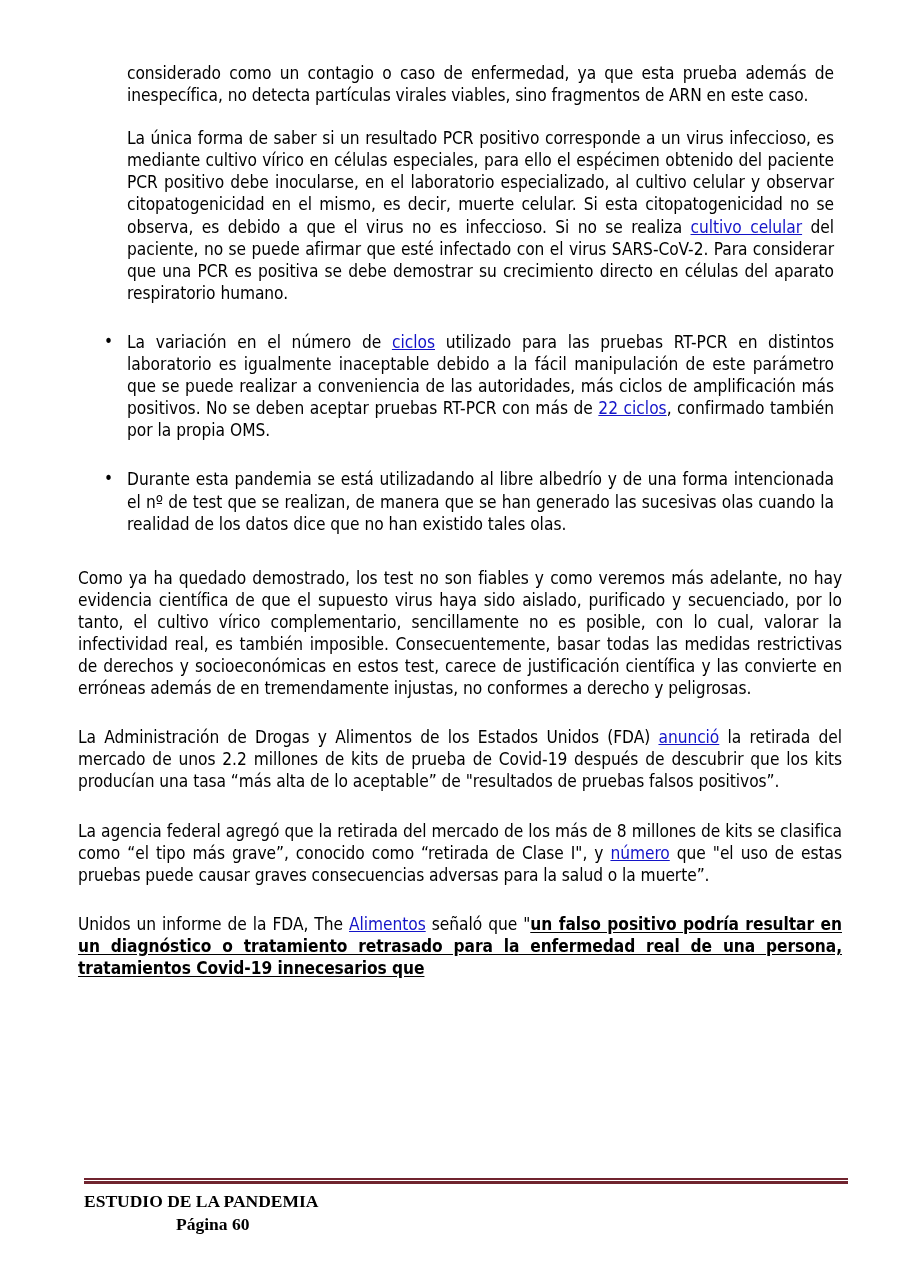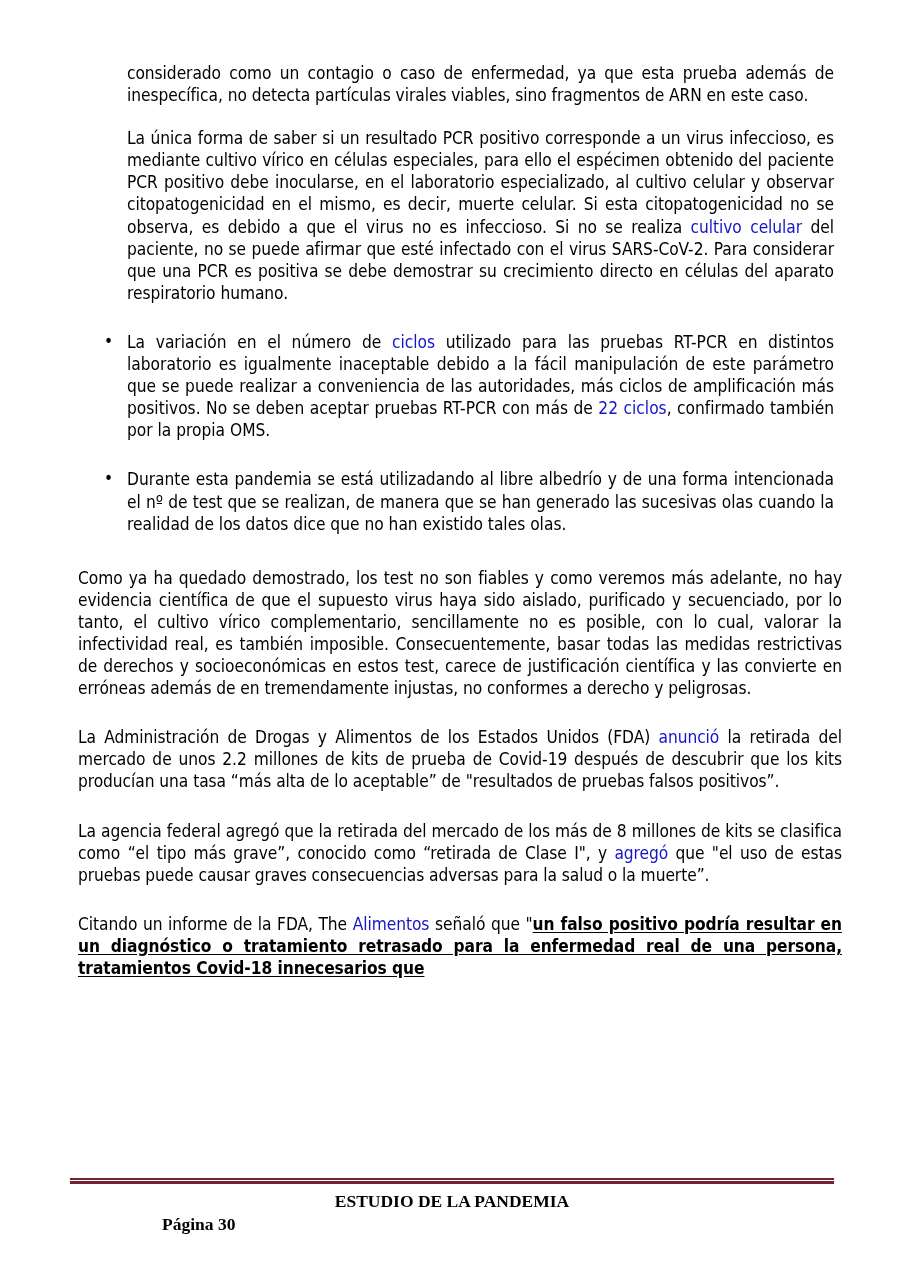--- a/index.html
+++ b/index.html
@@ -78,37 +78,37 @@
     top: -1px;
     font-size: 17px;
     line-height: 22.1px;
     color: #000;
   }
 
   
   a.doclink,
   .doclink {
     color: #1414c8;
+    text-decoration: underline;
     text-underline-offset: 1px;
     cursor: pointer;
   }
   .b { font-weight: normal; }
   .bu {
     font-weight: bold;
     text-decoration: underline;
     text-underline-offset: 2px;
   }
 
   
   .footer {
     position: absolute;
-    left: 70px;
+    left: 84px;
     top: 1178px;
     width: 764px;
-    text-align: center;
   }
   .footer-rule {
     width: 100%;
     height: 6px;
     border-top: 2px solid #70242f;
     border-bottom: 3px solid #70242f;
     box-sizing: border-box;
     background: #ffffff;
   }
   .footer-text {
@@ -158,31 +158,31 @@
     <div class="gap-xl"></div>
 
     <p class="para flush"><span>Como ya ha quedado demostrado, los test no son fiables y como veremos más adelante, no hay evidencia científica de que el supuesto virus haya sido aislado, purificado y secuenciado, por lo tanto, el cultivo vírico complementario, sencillamente no es posible, con lo cual, valorar la infectividad real, es también imposible. Consecuentemente, basar todas las medidas restrictivas de derechos y socioeconómicas en estos test, carece de justificación científica y las convierte en erróneas además de en tremendamente injustas, no conformes a derecho y peligrosas.</span></p>
 
     <div class="gap-lg"></div>
 
     <p class="para flush"><span>La Administración de Drogas y Alimentos de los Estados Unidos (FDA) </span><a class="doclink">anunció</a><span> la retirada del mercado de unos </span><span class="b">2.2 millones de kits de prueba de Covid-19</span><span> después de descubrir que los kits </span><span class="b">producían una tasa “más alta de lo aceptable”</span><span> de </span><span class="b">"resultados de pruebas falsos positivos”</span><span>.</span></p>
 
     <div class="gap-lg"></div>
 
-    <p class="para flush"><span>La agencia federal agregó que la retirada del mercado de los más de 8 millones de kits se clasifica como “el tipo más grave”, conocido como “retirada de Clase I", y </span><a class="doclink">agregó</a><span> que "</span><span class="b">el uso de estas pruebas puede causar graves consecuencias adversas para la salud o la muerte</span><span>”.</span></p>
+    <p class="para flush"><span>La agencia federal agregó que la retirada del mercado de los más de 8 millones de kits se clasifica como “el tipo más grave”, conocido como “retirada de Clase I", y </span><a class="doclink">número</a><span> que "</span><span class="b">el uso de estas pruebas puede causar graves consecuencias adversas para la salud o la muerte</span><span>”.</span></p>
 
     <div class="gap-lg"></div>
 
-    <p class="para flush"><span>Citando un informe de la FDA,  The </span><a class="doclink">Alimentos</a><span> señaló  que "</span><span class="bu">un falso positivo podría resultar en un diagnóstico o tratamiento retrasado para la enfermedad real de una persona, tratamientos Covid-18 innecesarios que</span></p>
+    <p class="para flush"><span>Unidos un informe de la FDA,  The </span><a class="doclink">Alimentos</a><span> señaló  que "</span><span class="bu">un falso positivo podría resultar en un diagnóstico o tratamiento retrasado para la enfermedad real de una persona, tratamientos Covid-19 innecesarios que</span></p>
 
   </div>
 
   <div class="footer">
     <div class="footer-rule"></div>
     <div class="footer-text">
       <div>ESTUDIO DE LA PANDEMIA</div>
       <div class="footer-line2">
-        <span class="footer-page">Página 30</span>
+        <span class="footer-page">Página 60</span>
       </div>
     </div>
   </div>
 
 </div>
 
 </body></html>

